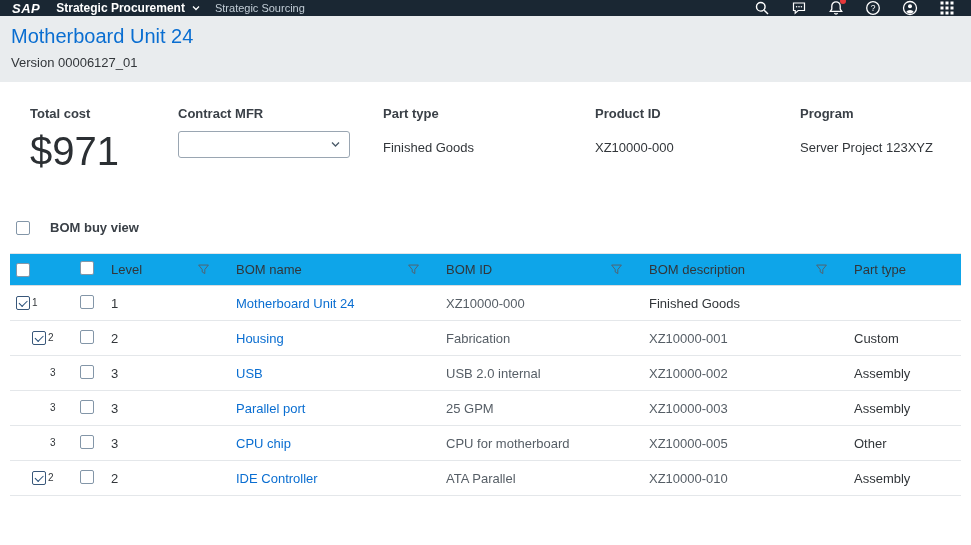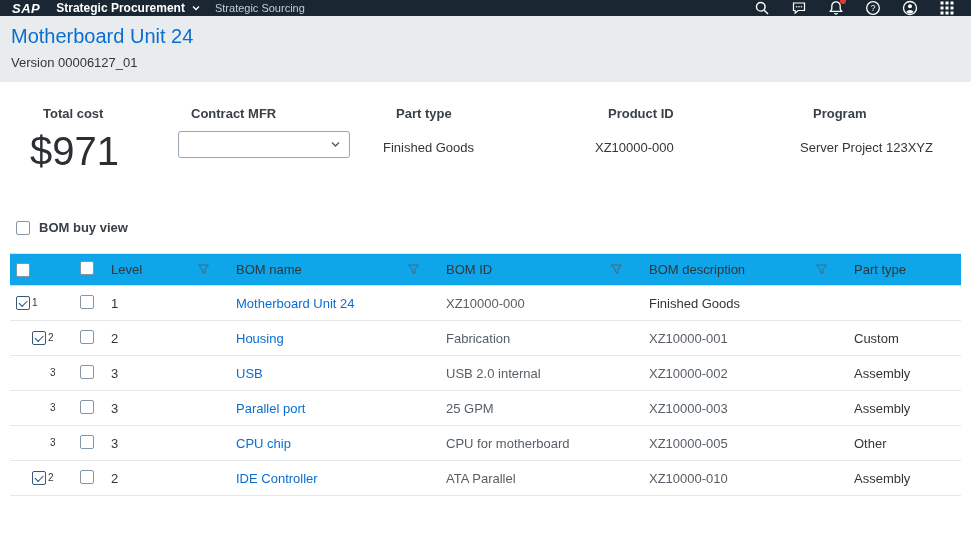--- a/index.html
+++ b/index.html
@@ -44,21 +44,21 @@
   .page-header { background: #e9ecee; padding: 9px 12px 12px 11px; }
   .page-title { font-size: 20px; font-weight: 500; color: #0a6ed1; }
   .version { font-size: 13px; color: #32363a; margin-top: 7px; }
   
   .kpi-row {
     display: grid;
     grid-template-columns: 148px 205px 212px 205px 1fr;
     padding: 24px 12px 0 30px;
     background: #ffffff;
   }
-  .kpi-label { font-size: 13px; font-weight: 700; color: #3a4047; margin-left: 13px; }
+  .kpi-label { font-size: 13px; font-weight: 700; color: #3a4047; }
   .kpi-value { font-size: 13px; color: #32363a; margin-top: 19px; }
   .kpi-big { font-size: 40px; font-weight: 400; color: #2b2f33; margin-top: 8px; }
   .select {
     margin-top: 10px; width: 172px; height: 27px;
     border: 1px solid #9aa6b2; border-radius: 3px; background: #fff;
     display: flex; align-items: center; justify-content: space-between;
     padding: 0 8px; cursor: pointer;
   }
   .select-value { font-size: 13px; color: #32363a; }
   .select svg { width: 11px; height: 11px; }
@@ -69,21 +69,21 @@
     background: #fff; display: inline-block; position: relative; cursor: pointer;
   }
   .cb.checked { border-color: #38577a; }
   .cb.checked::after {
     content: ""; position: absolute; left: 2px; top: 3px;
     width: 7px; height: 3.5px;
     border-left: 1.8px solid #29507a; border-bottom: 1.8px solid #29507a;
     transform: rotate(-45deg);
   }
   .bom-buy {
-    display: flex; align-items: center; gap: 9px;
+    display: flex; align-items: center; gap: 20px;
     margin-top: 46px; padding-left: 16px; background: #fff;
   }
   .bom-buy-label { font-size: 13px; font-weight: 700; color: #3a4047; }
   
   .table { margin: 18px 10px 0 10px; border-top: 1px solid #e2e5e8; }
   .thead, .trow {
     display: grid;
     grid-template-columns: 65px 30px 125px 210px 203px 205px 1fr;
     align-items: center;
   }

